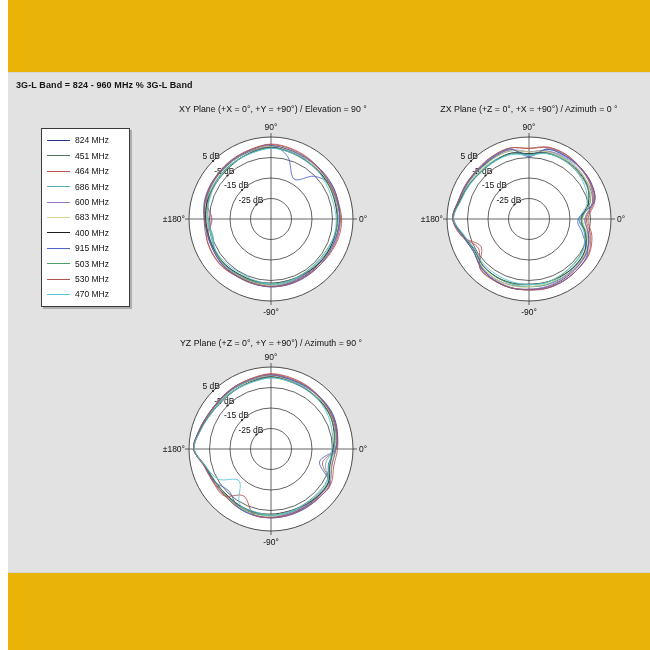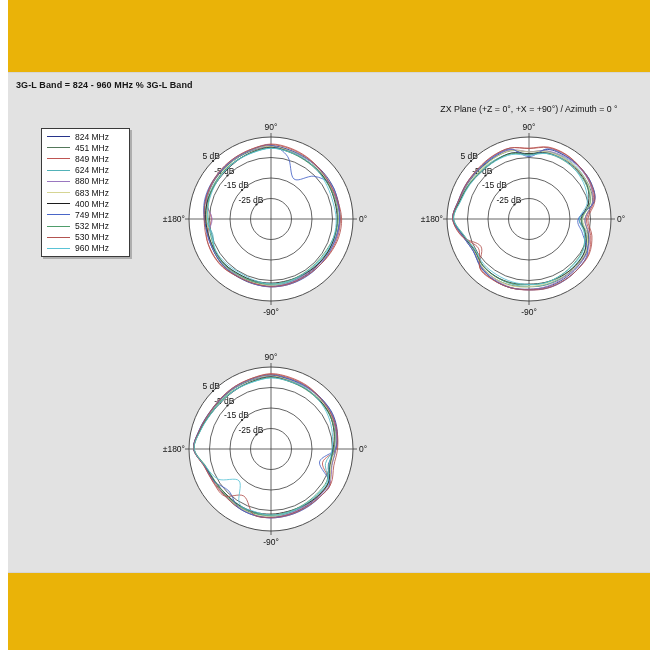--- a/index.html
+++ b/index.html
@@ -1,21 +1,21 @@
 <!DOCTYPE html>
 <html><head>
 <meta charset="utf-8">
 <style>
   html,body{margin:0;padding:0;background:#ffffff;}
   #stage{position:relative;width:650px;height:650px;background:#eab308;overflow:hidden;
          font-family:"Liberation Sans",sans-serif;color:#111;margin-left:8px;}
   .panel{position:absolute;left:0;top:72px;width:650px;height:501px;background:#e2e2e2;
          border-top:1px solid #d6d6d6;border-bottom:1px solid #d6d6d6;box-sizing:border-box;}
   .main-title{position:absolute;left:8px;top:80px;font-size:9px;font-weight:bold;color:#161616;letter-spacing:0.1px;}
-  .legend-box{position:absolute;left:33px;top:128px;width:89px;height:129px;background:#ffffff;
+  .legend-box{position:absolute;left:33px;top:128px;width:89px;height:179px;background:#ffffff;
               border:1px solid #3a3a3a;box-shadow:2px 2px 0 rgba(110,110,110,0.45);
               box-sizing:border-box;display:flex;flex-direction:column;justify-content:space-evenly;
               padding:2px 5px;}
   .legend-row{display:flex;align-items:center;height:12px;}
   .legend-line{display:inline-block;width:23px;height:0;border-top-width:1.4px;border-top-style:solid;flex:0 0 auto;}
   .legend-label{font-size:8.5px;margin-left:5px;white-space:nowrap;color:#111;}
   .plot-title{position:absolute;width:340px;text-align:center;font-size:8.8px;color:#111;}
   #title-xy{left:95px;top:104px;}
   #title-zx{left:351px;top:104px;}
   #title-yz{left:93px;top:338px;}
@@ -36,57 +36,59 @@
       <div class="legend-row">
         <span class="legend-line" style="border-top-color: rgb(39, 52, 139);"></span>
         <span class="legend-label">824 MHz</span>
       </div>
       <div class="legend-row">
         <span class="legend-line" style="border-top-color: rgb(83, 120, 90);"></span>
         <span class="legend-label">451 MHz</span>
       </div>
       <div class="legend-row">
         <span class="legend-line" style="border-top-color: rgb(191, 85, 82);"></span>
-        <span class="legend-label">849 MHz</span>
+        <span class="legend-label">464 MHz</span>
       </div>
       <div class="legend-row">
         <span class="legend-line" style="border-top-color: rgb(82, 178, 184);"></span>
-        <span class="legend-label">624 MHz</span>
+        <span class="legend-label">686 MHz</span>
       </div>
       <div class="legend-row">
         <span class="legend-line" style="border-top-color: rgb(154, 119, 192);"></span>
-        <span class="legend-label">880 MHz</span>
+        <span class="legend-label">600 MHz</span>
       </div>
       <div class="legend-row">
         <span class="legend-line" style="border-top-color: rgb(214, 213, 147);"></span>
         <span class="legend-label">683 MHz</span>
       </div>
       <div class="legend-row">
         <span class="legend-line" style="border-top-color: rgb(28, 28, 28);"></span>
         <span class="legend-label">400 MHz</span>
       </div>
       <div class="legend-row">
         <span class="legend-line" style="border-top-color: rgb(74, 102, 200);"></span>
-        <span class="legend-label">749 MHz</span>
+        <span class="legend-label">915 MHz</span>
       </div>
       <div class="legend-row">
         <span class="legend-line" style="border-top-color: rgb(79, 157, 107);"></span>
-        <span class="legend-label">532 MHz</span>
+        <span class="legend-label">503 MHz</span>
       </div>
       <div class="legend-row">
         <span class="legend-line" style="border-top-color: rgb(179, 84, 80);"></span>
         <span class="legend-label">530 MHz</span>
       </div>
       <div class="legend-row">
         <span class="legend-line" style="border-top-color: rgb(90, 195, 214);"></span>
-        <span class="legend-label">960 MHz</span>
+        <span class="legend-label">470 MHz</span>
       </div>
     </div>
 
+  <div class="plot-title" id="title-xy">XY Plane (+X = 0°, +Y = +90°) / Elevation = 90 °</div>
   <div class="plot-title" id="title-zx">ZX Plane (+Z = 0°, +X = +90°) / Azimuth = 0 °</div>
+  <div class="plot-title" id="title-yz">YZ Plane (+Z = 0°, +Y = +90°) / Azimuth = 90 °</div>
 
   <svg class="polar-svg" id="plot-xy" viewBox="0 0 236 236">
       <circle cx="118" cy="118" r="82" fill="#ffffff" stroke="#3c3c3c" stroke-width="0.9"></circle>
       <circle cx="118" cy="118" r="61.5" fill="none" stroke="#3c3c3c" stroke-width="0.8"></circle>
       <circle cx="118" cy="118" r="41" fill="none" stroke="#3c3c3c" stroke-width="0.8"></circle>
       <circle cx="118" cy="118" r="20.5" fill="none" stroke="#3c3c3c" stroke-width="0.8"></circle>
       <line x1="36" y1="118" x2="200" y2="118" stroke="#3c3c3c" stroke-width="0.8"></line>
       <line x1="118" y1="36" x2="118" y2="200" stroke="#3c3c3c" stroke-width="0.8"></line>
       <line x1="118" y1="36" x2="118" y2="32" stroke="#3c3c3c" stroke-width="0.8"></line>
       <line x1="118" y1="200" x2="118" y2="204" stroke="#3c3c3c" stroke-width="0.8"></line>

